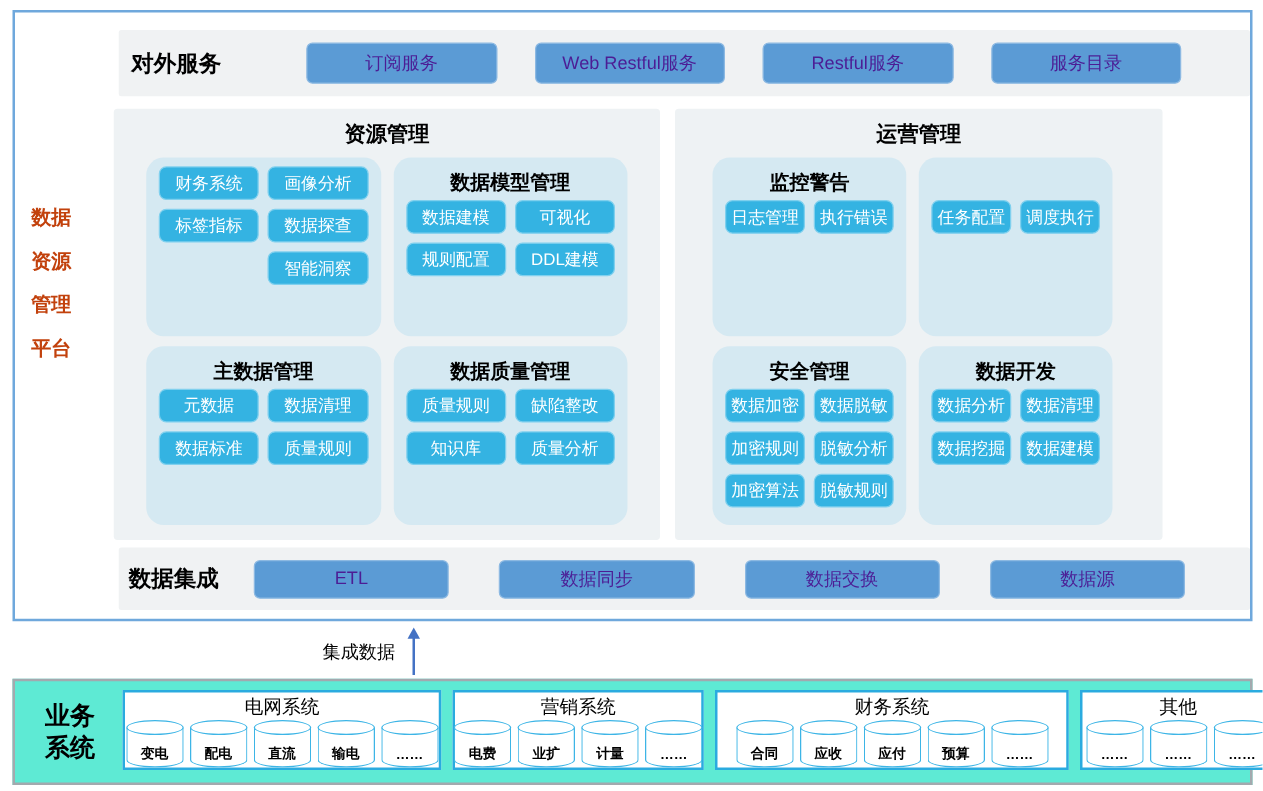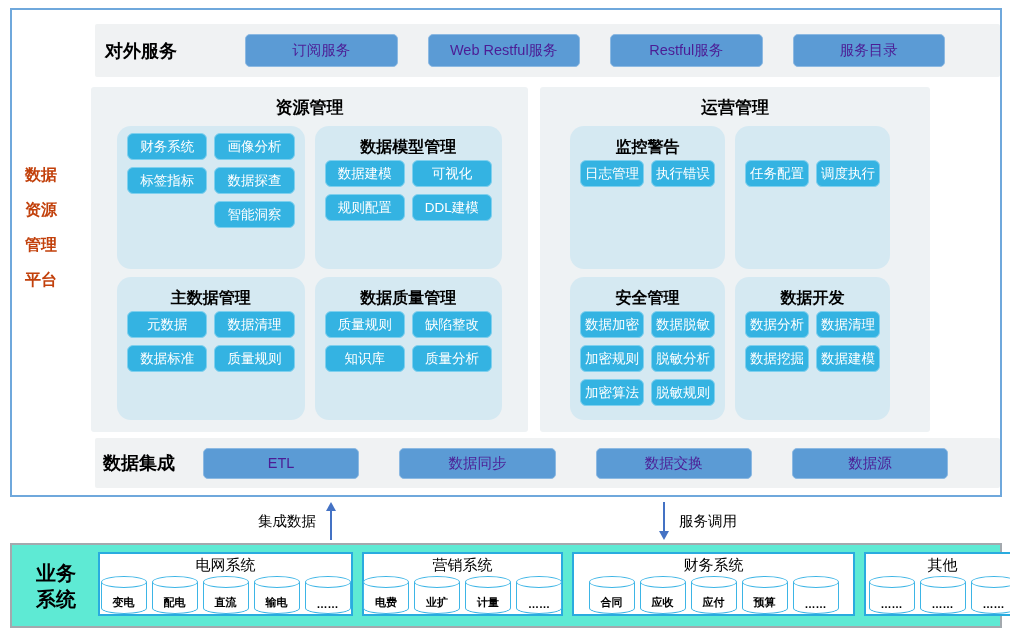--- a/index.html
+++ b/index.html
@@ -183,24 +183,20 @@
         <div class="sbtn">数据源</div>
       </div>
     </div>
 
   </div>
 
   <div class="flow up">
     <span class="flow-label">集成数据</span>
     <span class="arr up"></span>
   </div>
-  <div class="flow down">
-    <span class="arr down"></span>
-    <span class="flow-label">服务调用</span>
-  </div>
 
   <div class="bizbox">
     <div class="biz-label">
       <div>业务</div>
       <div>系统</div>
     </div>
     <div class="sysrow">
 
       <div class="sysbox" style="width:255px">
         <div class="sys-title">电网系统</div>

